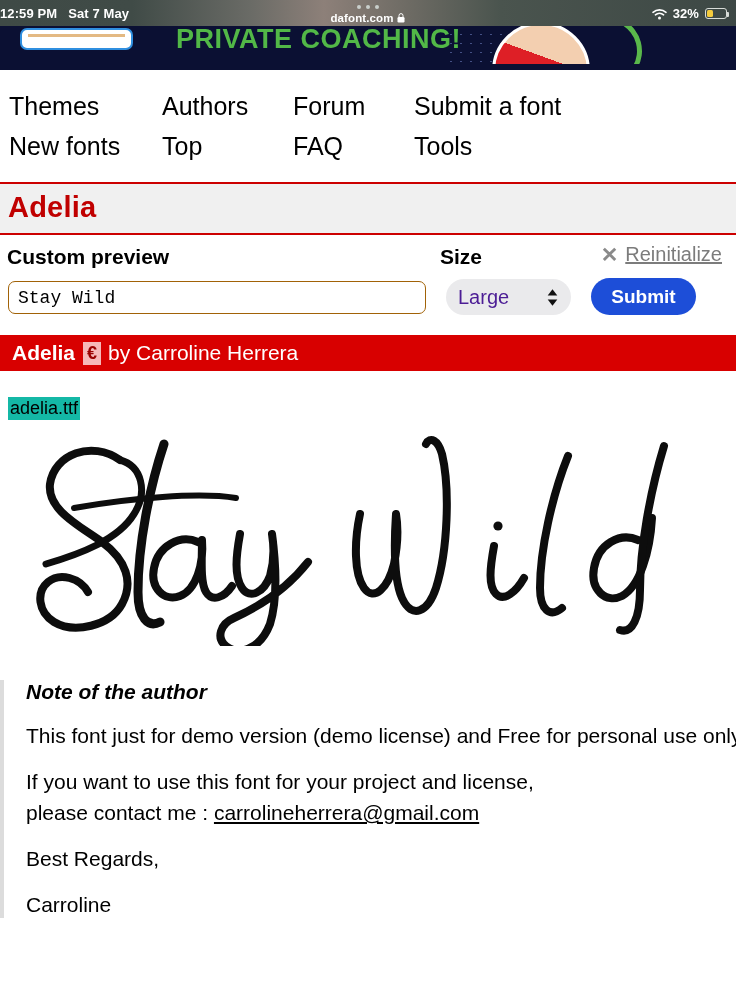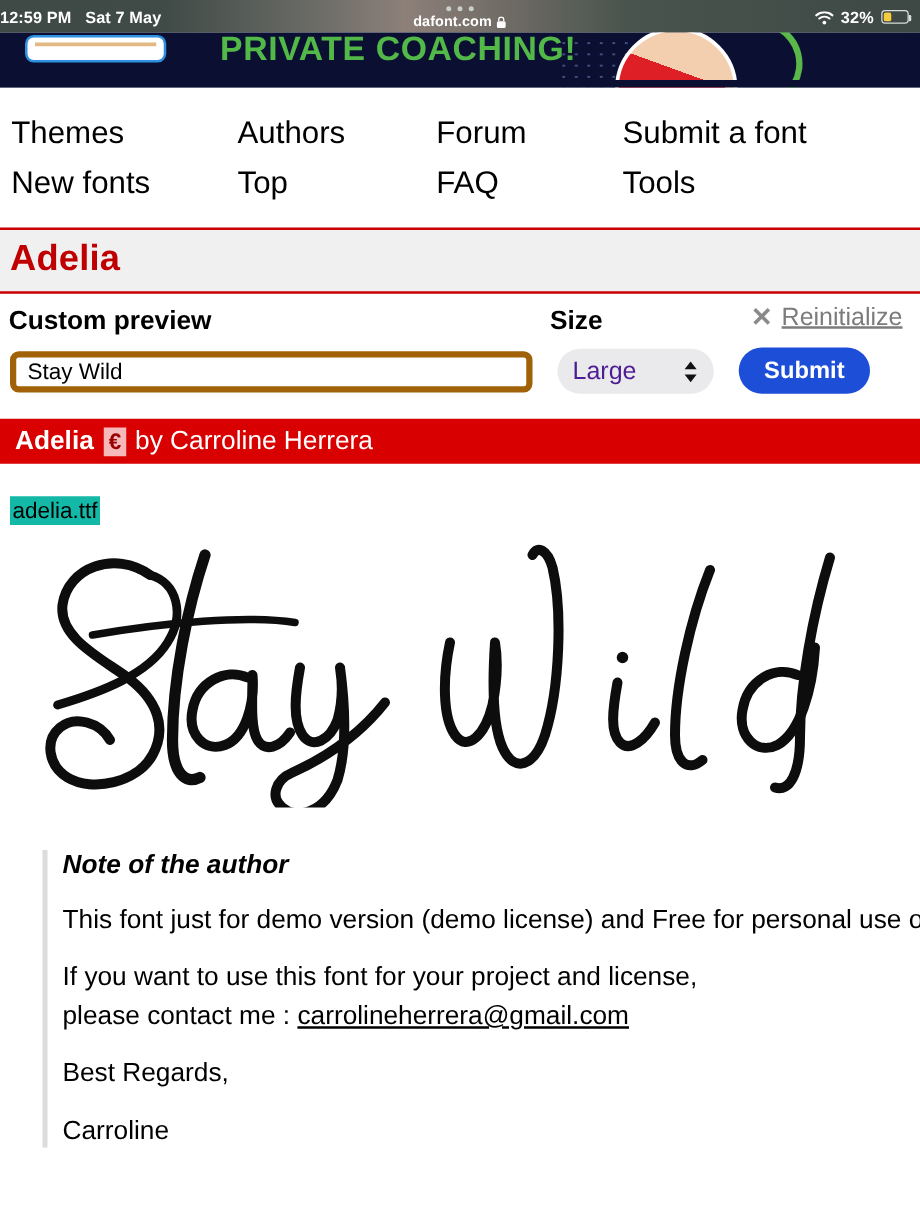--- a/index.html
+++ b/index.html
@@ -76,21 +76,21 @@
     border:5px solid transparent; border-right-color:#5ab84b; border-top-color:#5ab84b;
     border-radius:50%; transform:rotate(30deg);
   }
   .banner-bottomfade { position:absolute; left:0; right:0; bottom:0; height:6px; background:#0b1033; }
 
   
   .nav {
     padding: 16px 0 10px 4px;
     background:#ffffff;
   }
-  .nav-row { display:flex; align-items:baseline;gap:28px; }
+  .nav-row { display:flex; align-items:baseline; }
   .nav a {
     color:#000000; text-decoration:none;
     font-size:25px; line-height:40px;
     white-space:nowrap;
   }
   .nav-col-1 { width:158px; padding-left:5px; }
   .nav-col-2 { width:131px; }
   .nav-col-3 { width:121px; }
   .nav-col-4 { }
 
@@ -118,23 +118,23 @@
     position:absolute; right:14px; top:8px;
     display:flex; align-items:center; gap:7px;
     color:#7c7c7c; font-size:20px;
   }
   .reinit .x { font-size:21px; font-weight:bold; line-height:1; color:#8a8a8a; }
   .reinit .lnk { text-decoration:underline; color:#7c7c7c; }
 
   .preview-input {
     position:absolute; left:8px; top:46px;
     width:418px; height:33px;
-    border:5px solid #a16207; border-radius:7px;
+    border:1px solid #a16207; border-radius:7px;
     background:#ffffff; color:#000000;
-    font-family:Liberation Sans, sans-serif; font-size:18px;
+    font-family:Liberation Mono, monospace; font-size:18px;
     padding:0 9px;
   }
   .size-select {
     position:absolute; left:446px; top:44px;
     width:125px; height:36px;
     background:#eaeaec; border:none; border-radius:18px;
     display:flex; align-items:center; padding:0 12px;
   }
   .size-select .val { font-size:20px; color:#4c1d95; }
   .chev { margin-left:auto; display:flex; flex-direction:column; align-items:center; gap:1px; line-height:.6; color:#111; font-size:11px; }
@@ -169,22 +169,22 @@
   }
   .specimen {
     width:736px; height:220px; margin-top:6px; overflow:hidden; position:relative;
   }
   .specimen svg { position:absolute; left:2px; top:-4px; }
 
   
   .note {
     margin-top:34px;
     border-left:4px solid #dcdcdc;
-    padding-left:12px;
-    height:238px; overflow:hidden;margin-left:34px;
+    padding-left:22px;
+    height:238px; overflow:hidden;
   }
   .note h3 {
     margin:0 0 16px 0; font-size:21px; font-style:italic; font-weight:bold; color:#000;
   }
   .note p { margin:0 0 15px 0; font-size:21px; line-height:31px; color:#000; white-space:nowrap; }
   .note p.wrap { white-space:normal; }
   .note a { color:#000; text-decoration:underline; }
 </style>
 </head>
 <body>

